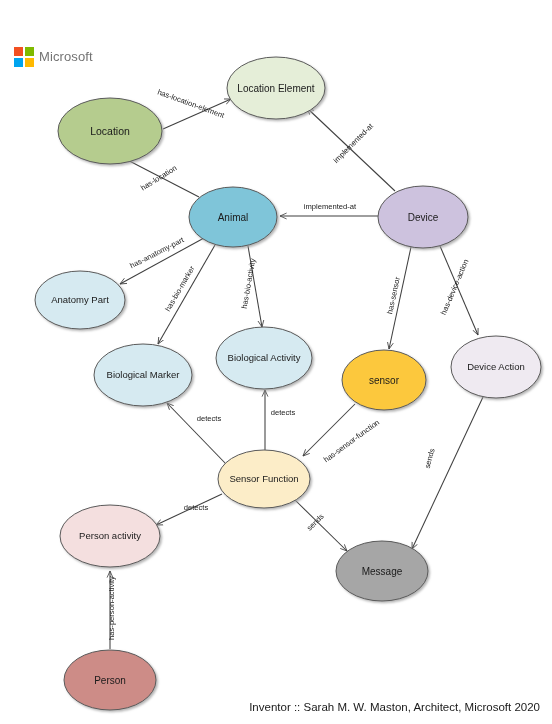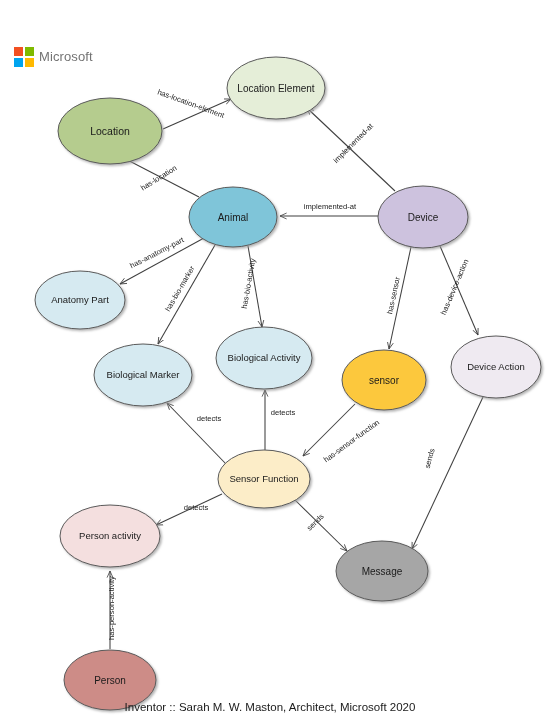--- a/index.html
+++ b/index.html
@@ -17,21 +17,21 @@
   #ms-word{position:absolute;left:39px;top:14px;font-size:13px;color:#737373;
            letter-spacing:.1px;white-space:nowrap;}
   #page-title{position:absolute;left:109px;top:10px;font-size:15.5px;color:#1a1a1a;
               white-space:nowrap;letter-spacing:.1px;}
 
   
   #canvas{position:absolute;left:0;top:0;width:552px;height:724px;}
   svg{position:absolute;left:0;top:0;width:552px;height:724px;overflow:visible;}
 
   
-  #footer{position:absolute;left:0;top:701px;width:540px;text-align:center;
+  #footer{position:absolute;left:0;top:701px;width:540px;text-align:right;
           font-size:11.5px;color:#1a1a1a;white-space:nowrap;}
 </style>
 </head>
 <body>
 
 <div id="page">
 
   <div id="header">
     <div id="ms-logo">
       <div class="q1"></div>

